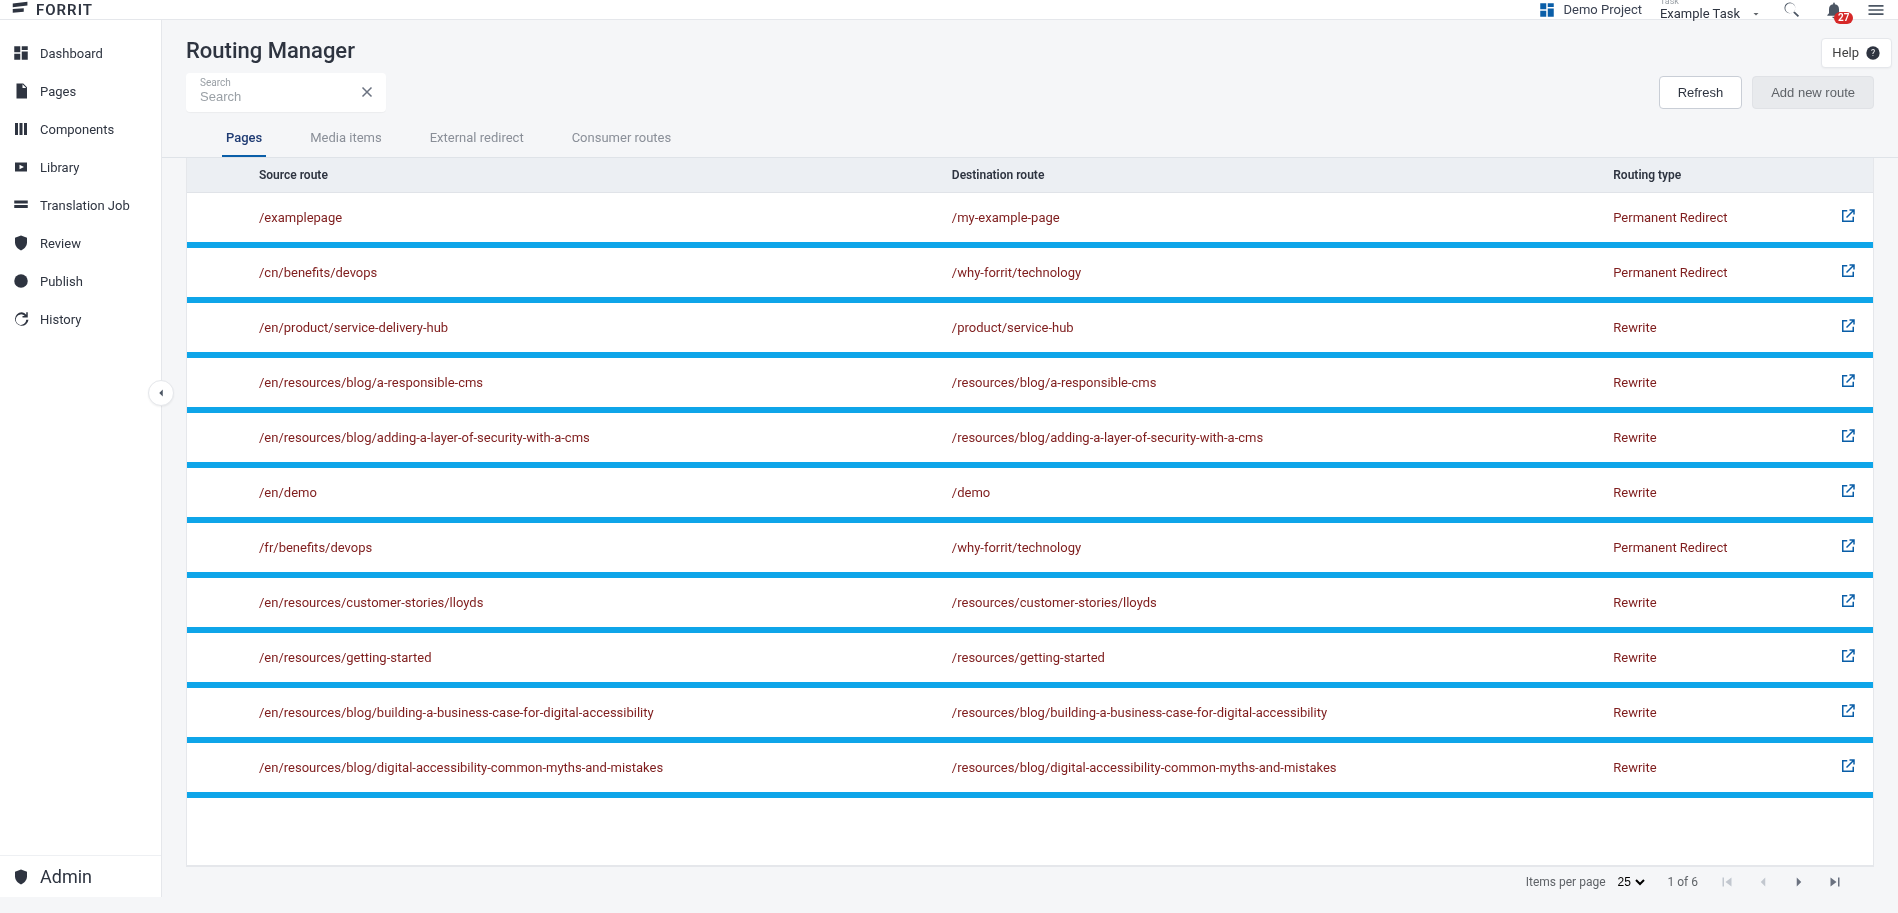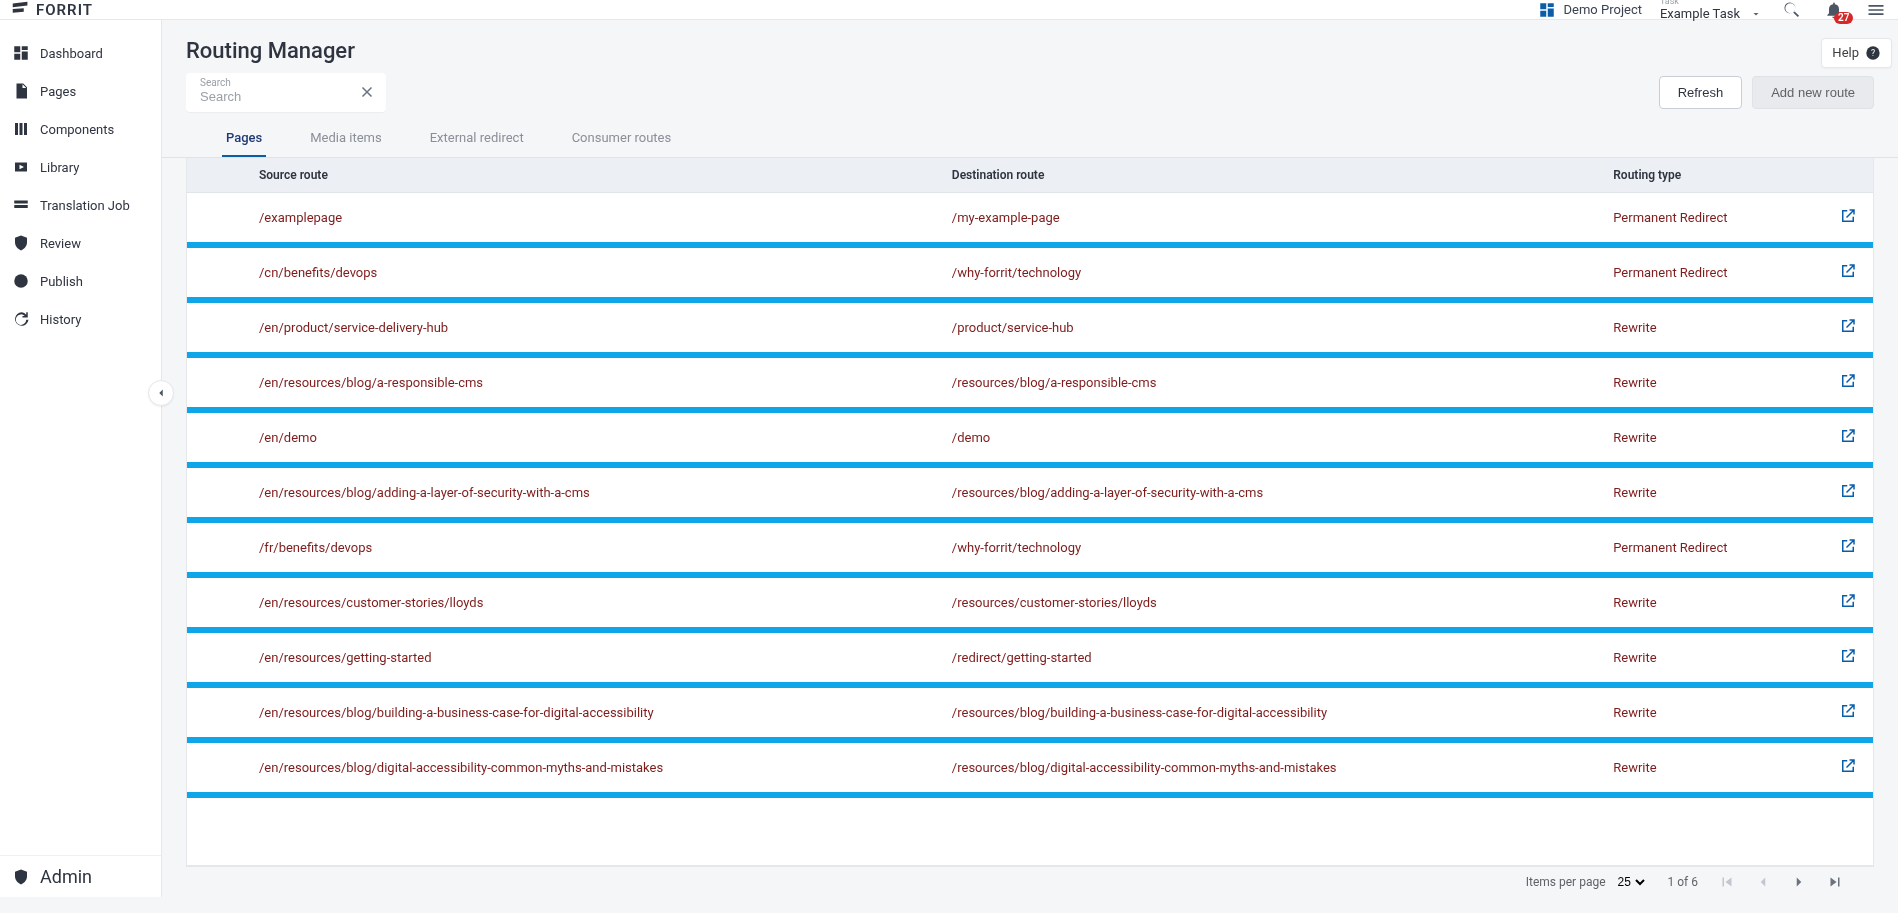--- a/index.html
+++ b/index.html
@@ -372,33 +372,33 @@
               <td>/resources/blog/a-responsible-cms</td>
               <td>Rewrite</td>
               <td class="col-action"><span class="open-ext">
                   <svg viewBox="0 0 24 24">
                     <path d="M14 4h6v6M20 4L10 14M19 13v6H5V5h6"></path>
                   </svg>
                 </span></td>
             </tr>
             <tr>
               <td class="col-spacer"></td>
+              <td>/en/resources/blog/adding-a-layer-of-security-with-a-cms</td>
+              <td>/resources/blog/adding-a-layer-of-security-with-a-cms</td>
+              <td>Rewrite</td>
+              <td class="col-action"><span class="open-ext">
+                  <svg viewBox="0 0 24 24">
+                    <path d="M14 4h6v6M20 4L10 14M19 13v6H5V5h6"></path>
+                  </svg>
+                </span></td>
+            </tr>
+            <tr>
+              <td class="col-spacer"></td>
               <td>/en/demo</td>
               <td>/demo</td>
-              <td>Rewrite</td>
-              <td class="col-action"><span class="open-ext">
-                  <svg viewBox="0 0 24 24">
-                    <path d="M14 4h6v6M20 4L10 14M19 13v6H5V5h6"></path>
-                  </svg>
-                </span></td>
-            </tr>
-            <tr>
-              <td class="col-spacer"></td>
-              <td>/en/resources/blog/adding-a-layer-of-security-with-a-cms</td>
-              <td>/resources/blog/adding-a-layer-of-security-with-a-cms</td>
               <td>Rewrite</td>
               <td class="col-action"><span class="open-ext">
                   <svg viewBox="0 0 24 24">
                     <path d="M14 4h6v6M20 4L10 14M19 13v6H5V5h6"></path>
                   </svg>
                 </span></td>
             </tr>
             <tr>
               <td class="col-spacer"></td>
               <td>/fr/benefits/devops</td>
@@ -417,21 +417,21 @@
               <td>Rewrite</td>
               <td class="col-action"><span class="open-ext">
                   <svg viewBox="0 0 24 24">
                     <path d="M14 4h6v6M20 4L10 14M19 13v6H5V5h6"></path>
                   </svg>
                 </span></td>
             </tr>
             <tr>
               <td class="col-spacer"></td>
               <td>/en/resources/getting-started</td>
-              <td>/redirect/getting-started</td>
+              <td>/resources/getting-started</td>
               <td>Rewrite</td>
               <td class="col-action"><span class="open-ext">
                   <svg viewBox="0 0 24 24">
                     <path d="M14 4h6v6M20 4L10 14M19 13v6H5V5h6"></path>
                   </svg>
                 </span></td>
             </tr>
             <tr>
               <td class="col-spacer"></td>
               <td>/en/resources/blog/building-a-business-case-for-digital-accessibility</td>

